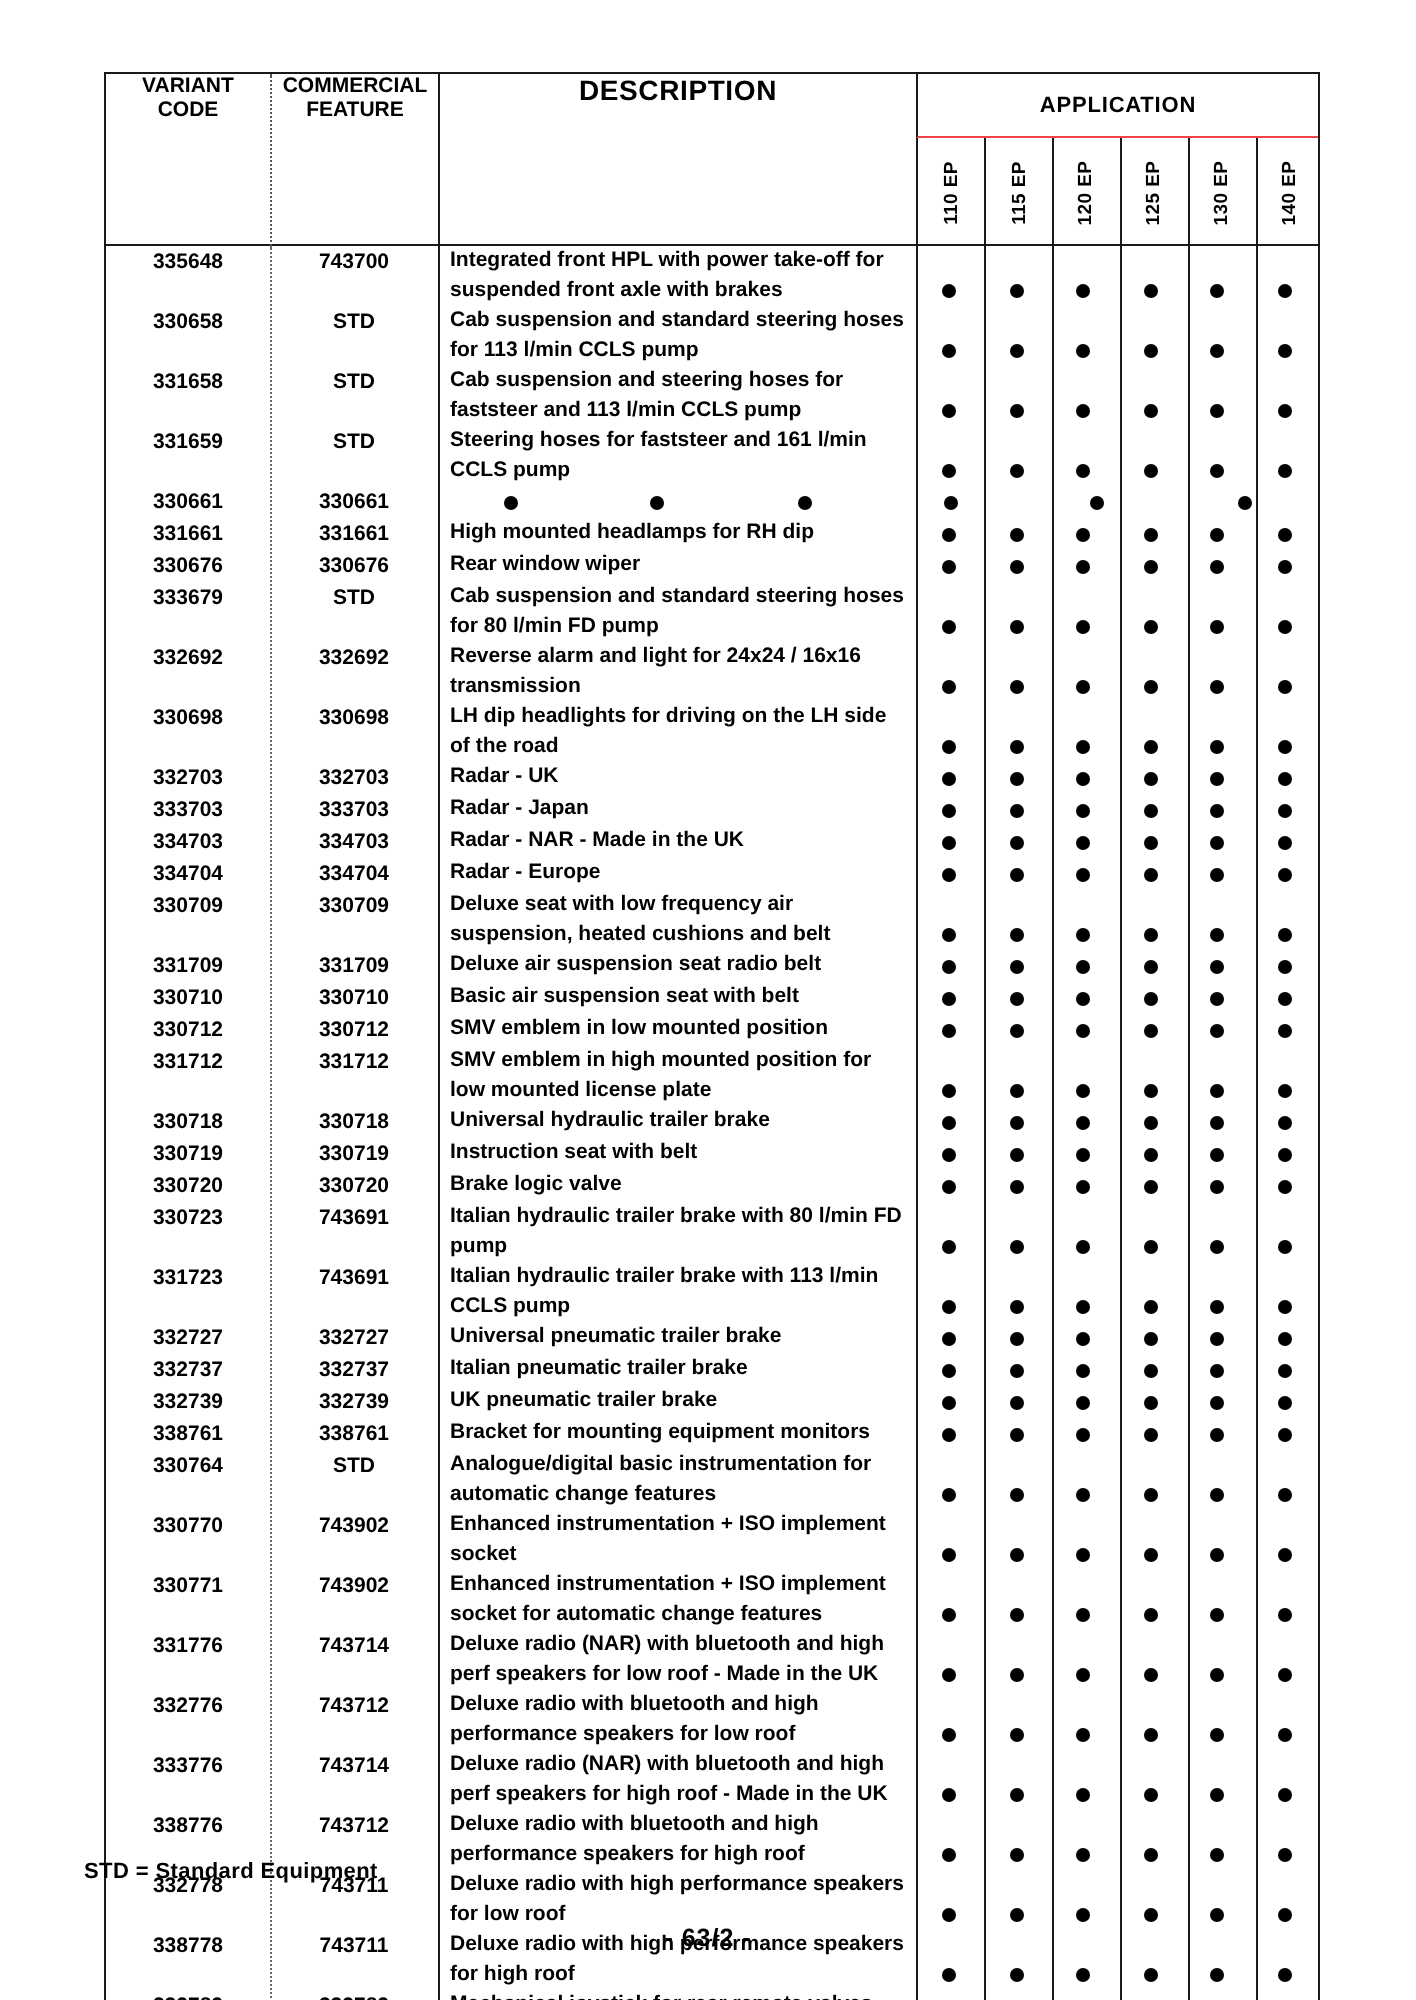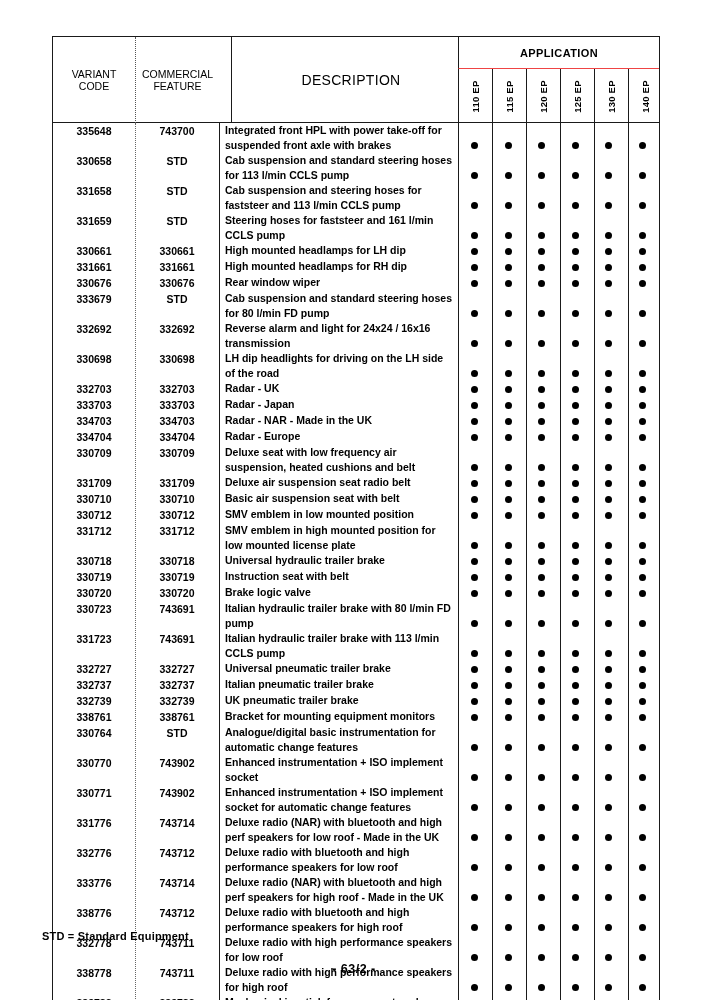--- a/index.html
+++ b/index.html
@@ -56,31 +56,31 @@
     font-size: 11px;
     font-weight: bold;
     letter-spacing: 0.4px;
   }
   .hcell {
     position: absolute;
     top: 0;
     height: 86px;
     box-sizing: border-box;
     display: flex;
-    align-items: center;
+    align-items: flex-start;
     justify-content: center;
     text-align: center;
-    font-weight: normal;
+    font-weight: bold;
     line-height: 1.18;
   }
   .hcell-variant  { left: 0px;   width: 82px;  font-size: 10.5px; }
   .hcell-feature  { left: 82px;  width: 84px;  font-size: 10.5px;
                     border-left: 1px dotted #555; }
   .hcell-desc     { left: 166px; width: 239px; font-size: 14px;
-                    border-left: 1px solid #1a1a1a; letter-spacing:0.3px;margin-left:12px; }
+                    border-left: 1px solid #1a1a1a; letter-spacing:0.3px; }
 
   .hcell-variant .t, .hcell-feature .t { display: block; }
 
   
   .vhead {
     position: absolute;
     top: 32px;
     height: 54px;
     box-sizing: border-box;
     border-left: 1px solid #1a1a1a;
@@ -344,21 +344,20 @@
                 <span class="dot"></span>
               </div>
               <div class="appcell">
                 <span class="dot"></span>
               </div>
             </div>
           </div>
           <div class="row">
             <div class="c-variant">330661</div>
             <div class="c-feature">330661</div>
-            <div class="c-desc">High mounted headlamps for LH dip</div>
             <div class="c-apps">
               <div class="appcell">
                 <span class="dot"></span>
               </div>
               <div class="appcell">
                 <span class="dot"></span>
               </div>
               <div class="appcell">
                 <span class="dot"></span>
               </div>

